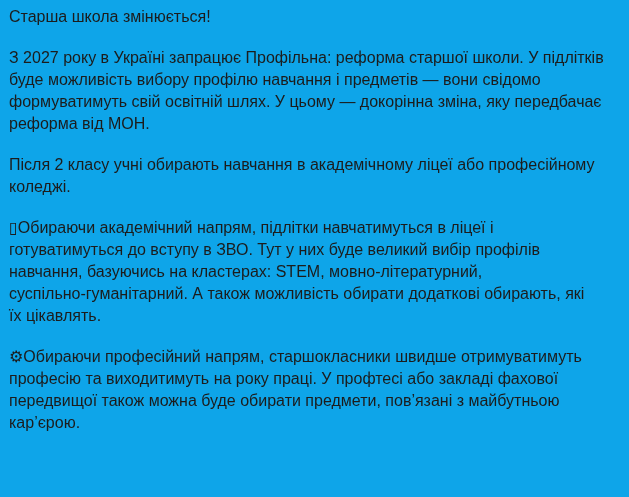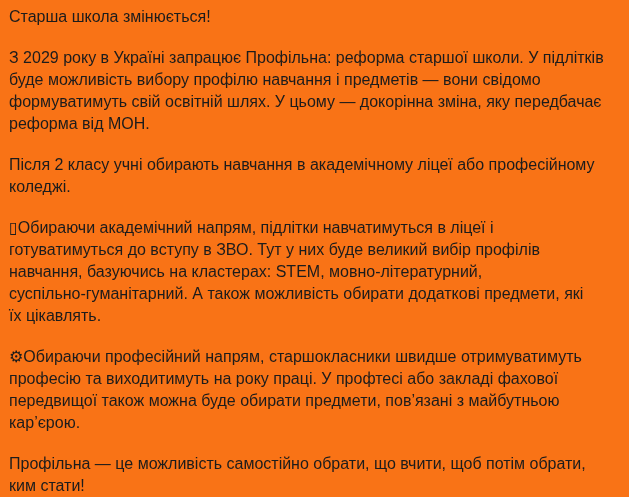--- a/index.html
+++ b/index.html
@@ -8,47 +8,45 @@
     height: 497px;
     overflow: hidden;
     background: #ffffff;
   }
   .page {
     box-sizing: border-box;
     width: 629px;
     height: 497px;
     overflow: hidden;
     padding: 6px 8px 0 9px;
-    background: #f97316;
+    background: #0ea5e9;
     font-family: "Liberation Sans", "DejaVu Sans", sans-serif;
     font-size: 16px;
     line-height: 22px;
     color: #1c1c1c;
   }
   .para {
     margin: 0 0 19px 0;
     white-space: pre;       
     letter-spacing: 0;
   }
 </style>
 </head>
 <body>
 
 <div class="page">
   <p class="para">Старша школа змінюється!</p>
-  <p class="para">З 2029 року в Україні запрацює Профільна: реформа старшої школи. У підлітків
+  <p class="para">З 2027 року в Україні запрацює Профільна: реформа старшої школи. У підлітків
 буде можливість вибору профілю навчання і предметів — вони свідомо
 формуватимуть свій освітній шлях. У цьому — докорінна зміна, яку передбачає
 реформа від МОН.</p>
   <p class="para">Після 2 класу учні обирають навчання в академічному ліцеї або професійному
 коледжі.</p>
   <p class="para">▯Обираючи академічний напрям, підлітки навчатимуться в ліцеї і
 готуватимуться до вступу в ЗВО. Тут у них буде великий вибір профілів
 навчання, базуючись на кластерах: STEM, мовно-літературний,
-суспільно-гуманітарний. А також можливість обирати додаткові предмети, які
+суспільно-гуманітарний. А також можливість обирати додаткові обирають, які
 їх цікавлять.</p>
   <p class="para">⚙Обираючи професійний напрям, старшокласники швидше отримуватимуть
 професію та виходитимуть на року праці. У профтесі або закладі фахової
 передвищої також можна буде обирати предмети, пов’язані з майбутньою
 кар’єрою.</p>
-  <p class="para">Профільна — це можливість самостійно обрати, що вчити, щоб потім обрати,
-ким стати!</p>
 </div>
 
 </body></html>

